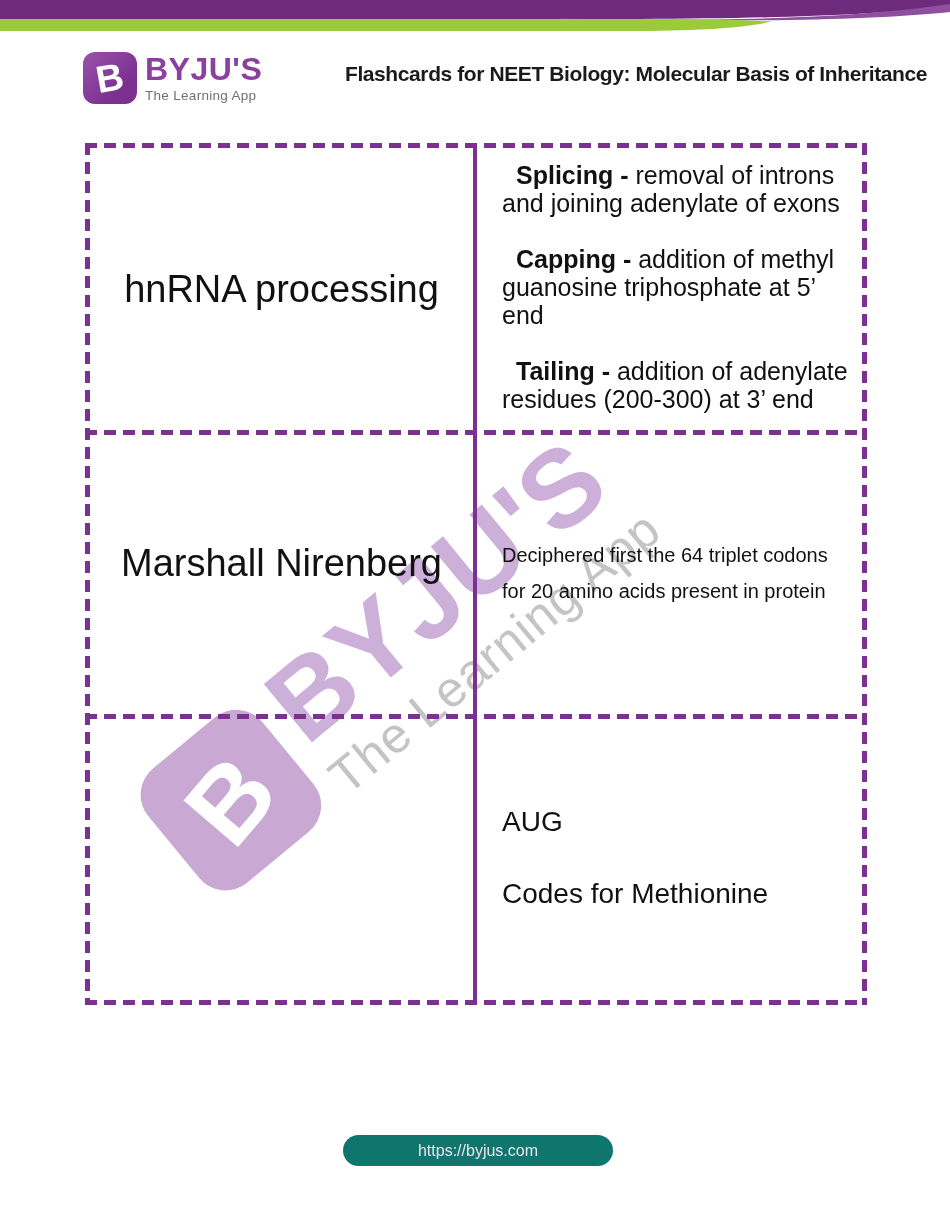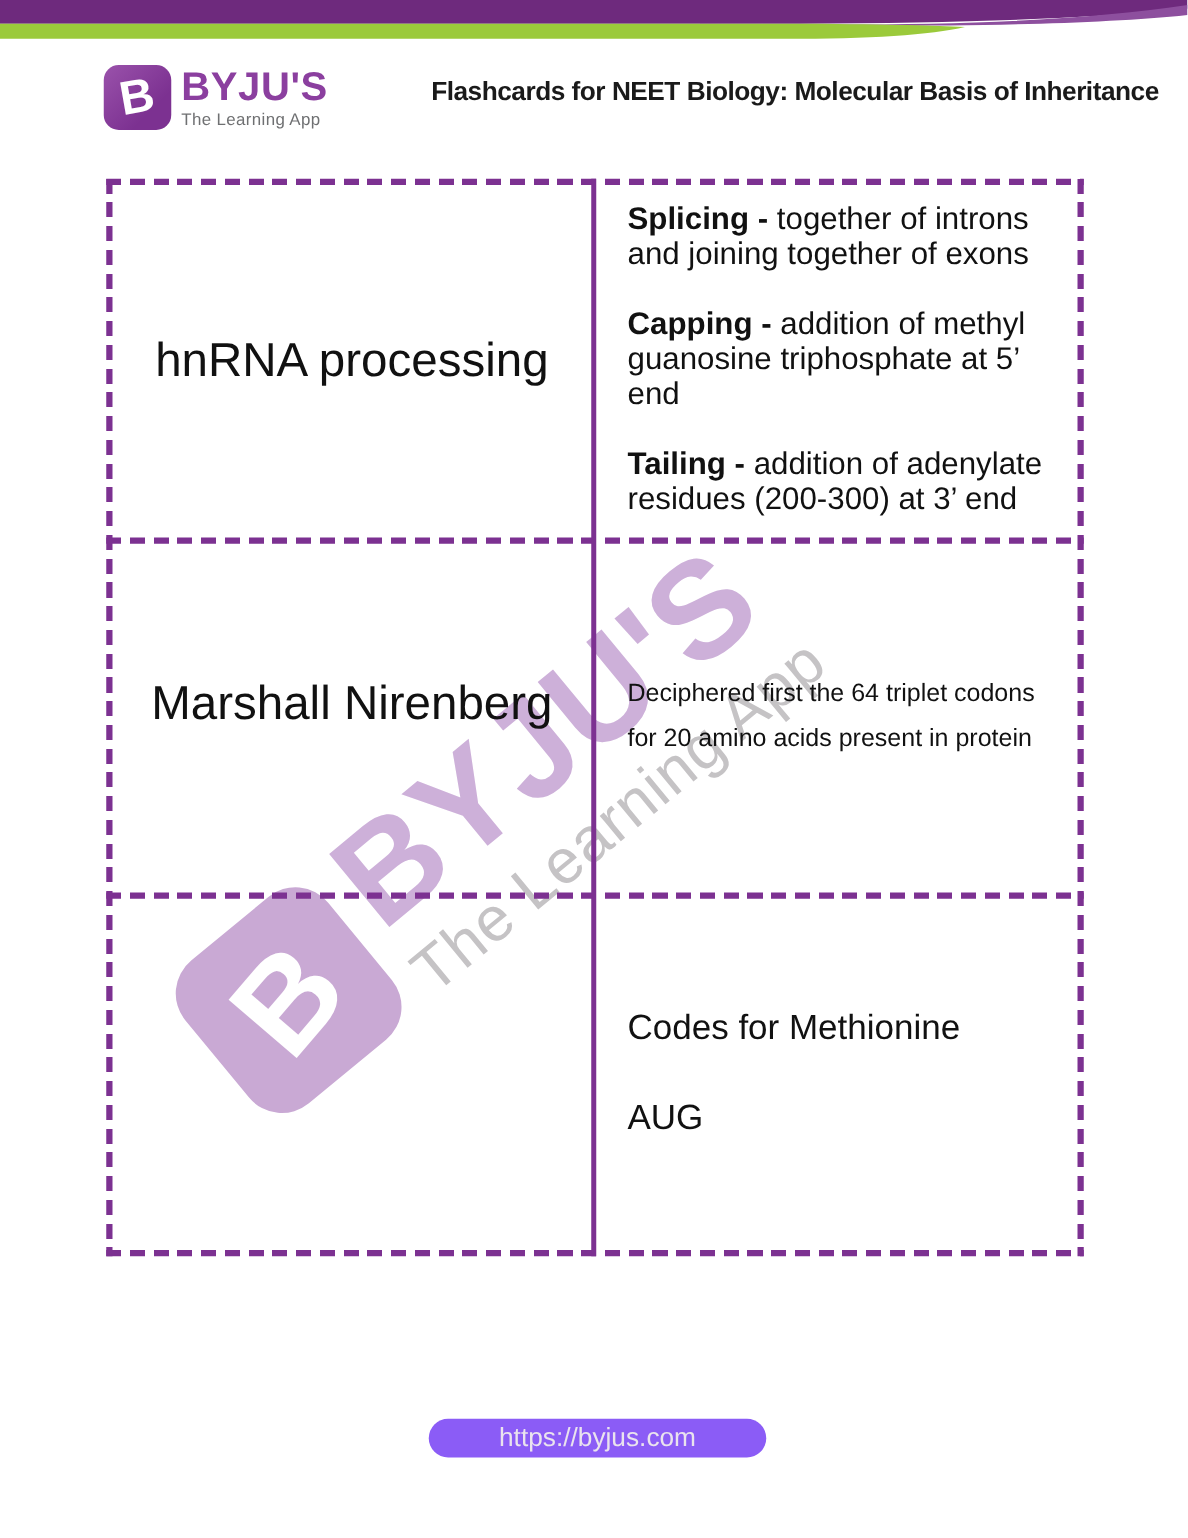--- a/index.html
+++ b/index.html
@@ -69,34 +69,34 @@
   .cell { position:absolute; }
   .term-cell {
     left:5px; width:383px;
     display:flex; align-items:center; justify-content:center;
     font-size:38px; color:#111111; text-align:center;
   }
   .def-cell { left:392px; width:390px; padding-left:25px; color:#111111; }
 
   .def-1 { padding-top:18px; font-size:25px; line-height:28px; }
   .def-1 p { width:348px; margin:0 0 28px 0; }
-  .def-1 b { font-weight:bold; }
+  .def-1 b { font-weight:bold;margin-left:14px; }
 
   .def-2 { display:flex; flex-direction:column; justify-content:center; font-size:20px; line-height:36px; }
   .def-2 p { width:332px; }
 
   .def-3 { display:flex; flex-direction:column; justify-content:center; font-size:28px; line-height:36px; }
   .def-3 p { margin:18px 0; }
 
   
   .footer-pill {
     position:absolute; left:343px; top:1135px; width:270px; height:31px;
-    background:#8b5cf6; border-radius:16px; z-index:3;
+    background:#0f766e; border-radius:16px; z-index:3;
     display:flex; align-items:center; justify-content:center;
-    color:#eae3ee; font-size:21px; text-decoration:none;
+    color:#eae3ee; font-size:16px; text-decoration:none;
   }
 </style>
 </head>
 <body>
 
 <svg class="banner" width="950" height="40" viewBox="0 0 950 40">
   <path d="M0,0 H950 V7 C870,15 770,18.5 640,19 L0,19 Z" fill="#6e2a7d"></path>
   <path d="M560,18.5 C720,21.5 850,19 950,4 L950,12 C860,21.5 700,22 560,19.2 Z" fill="#8d4f9e"></path>
   <path d="M0,19 H645 C715,19.5 748,20.5 772,21.5 C745,28 695,31 628,31 H0 Z" fill="#9bca3b"></path>
 </svg>
@@ -129,31 +129,31 @@
   <div class="hdash" style="top:571px;"></div>
   <div class="hdash" style="top:857px;"></div>
   <div class="vdash" style="left:0;"></div>
   <div class="vdash" style="left:777px;"></div>
   <div class="vsolid"></div>
 
   <div class="cell term-cell" style="top:5px; height:282px;">
     <span>hnRNA processing</span>
   </div>
   <div class="cell def-cell def-1" style="top:0; height:289px;">
-    <p><b>Splicing - </b><span>together of introns and joining together of exons</span></p>
+    <p><b>Splicing - </b><span>removal of introns and joining adenylate of exons</span></p>
     <p><b>Capping - </b><span>addition of methyl guanosine triphosphate at 5’ end</span></p>
     <p><b>Tailing - </b><span>addition of adenylate residues (200-300) at 3’ end</span></p>
   </div>
 
   <div class="cell term-cell" style="top:279px; height:282px;">
     <span>Marshall Nirenberg</span>
   </div>
   <div class="cell def-cell def-2" style="top:289px; height:282px;">
     <p>Deciphered first the 64 triplet codons for 20 amino acids present in protein</p>
   </div>
 
   <div class="cell def-cell def-3" style="top:573px; height:284px;">
+    <p>AUG</p>
     <p>Codes for Methionine</p>
-    <p>AUG</p>
   </div>
 </div>
 
 <a class="footer-pill">https://byjus.com</a>
 
 </body></html>

